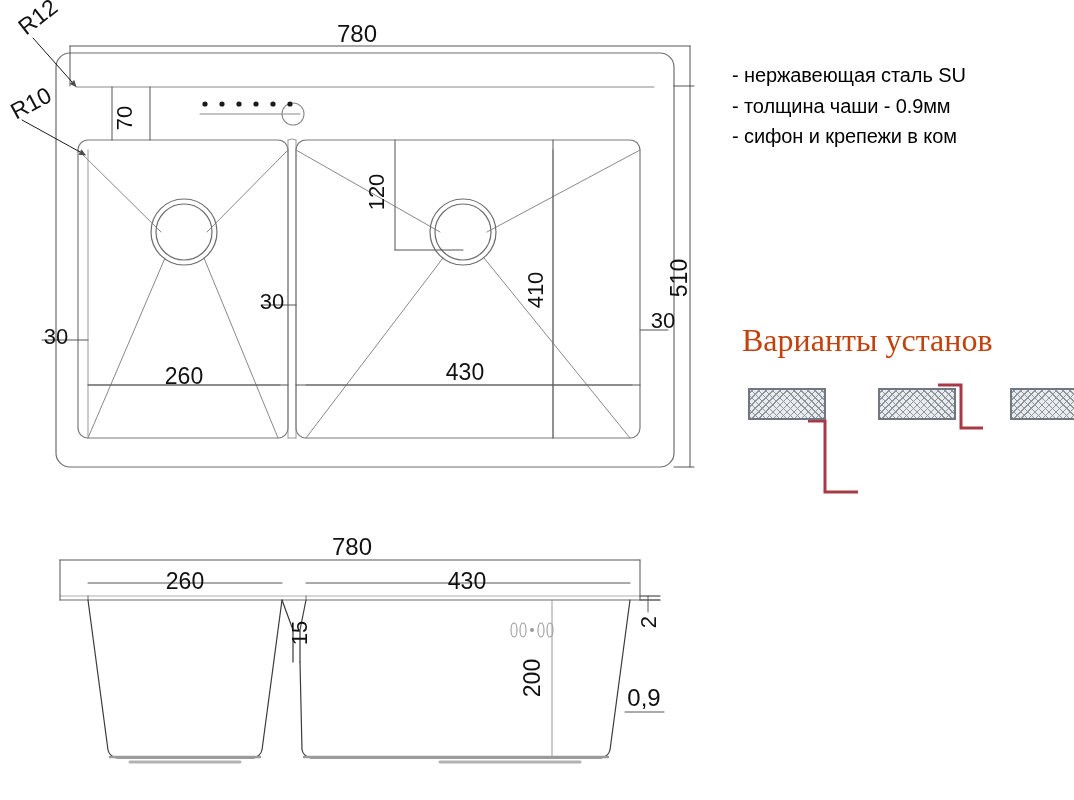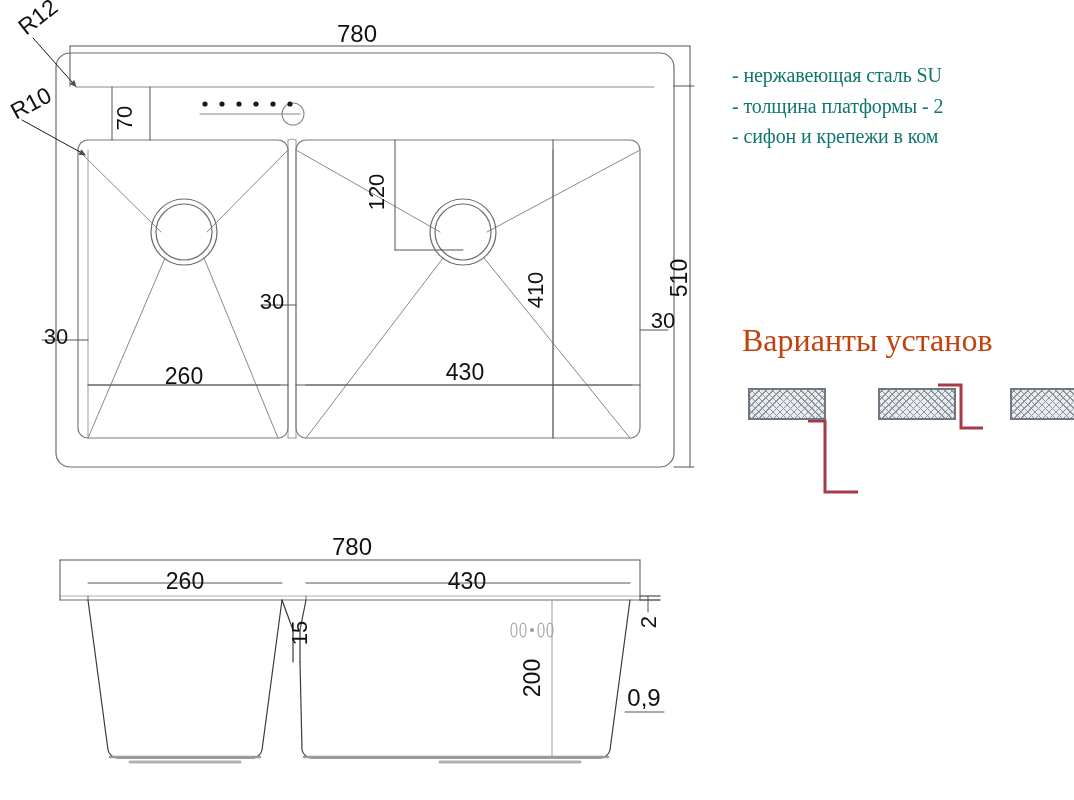--- a/index.html
+++ b/index.html
@@ -30,24 +30,24 @@
   
   .spec-list {
     position: absolute;
     left: 732px;
     top: 60px;
     width: 342px;
     height: 200px;
     overflow: hidden;
   }
   .spec-line {
-    font-family: Liberation Serif, serif;
+    font-family: Liberation Sans, sans-serif;
     font-size: 20px;
     line-height: 30.5px;
-    color: #0f766e;
+    color: #000000;
     white-space: nowrap;
     letter-spacing: -0.1px;
   }
   
   .install-heading {
     position: absolute;
     left: 742px;
     top: 322px;
     width: 332px;
     height: 44px;
@@ -274,21 +274,21 @@
 
       <text x="540" y="678" font-size="23" text-anchor="middle" transform="rotate(-90 540 678)">200</text>
 
       <text x="644" y="706" font-size="24" text-anchor="middle">0,9</text>
 
     </g>
   </svg>
 
   <div class="spec-list">
     <div class="spec-line">- нержавеющая сталь SU</div>
-    <div class="spec-line">- толщина платформы - 2</div>
+    <div class="spec-line">- толщина чаши - 0.9мм</div>
     <div class="spec-line">- сифон и крепежи в ком</div>
   </div>
 
   <div class="install-heading">Варианты установ</div>
 
   <div class="install-icons">
 
     <div class="variant" style="left:28px;">
       <div class="slab" style="left:0;"></div>
       <svg width="160" height="120" viewBox="0 0 160 120">

